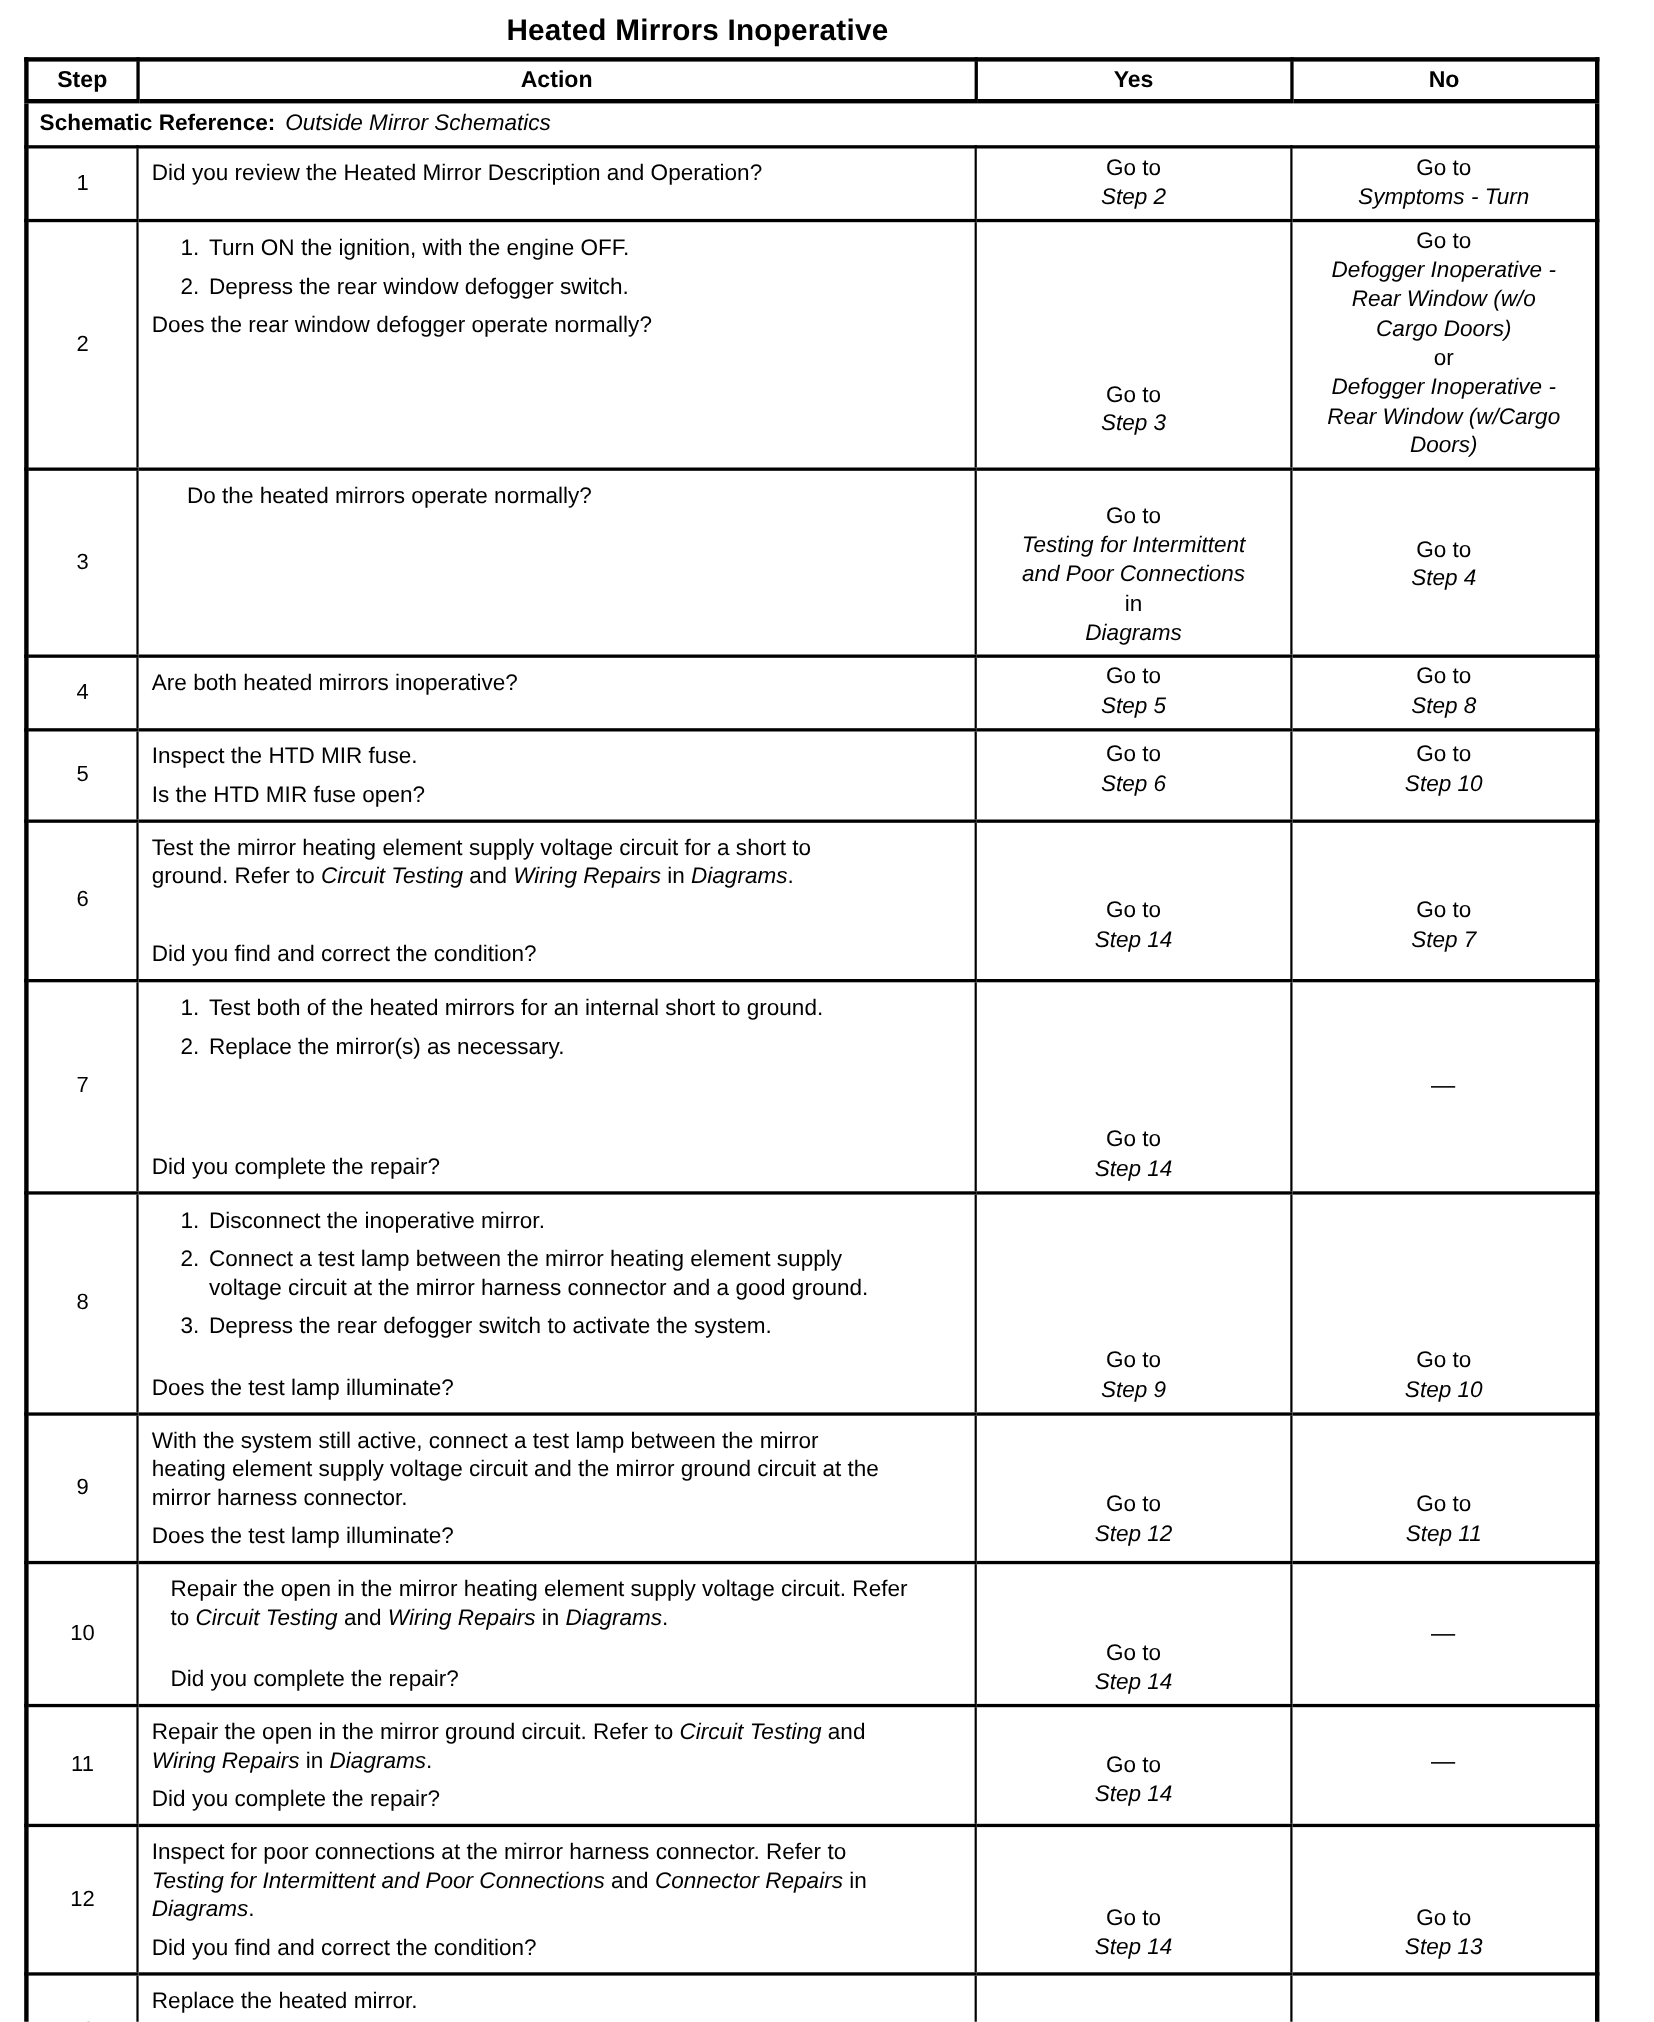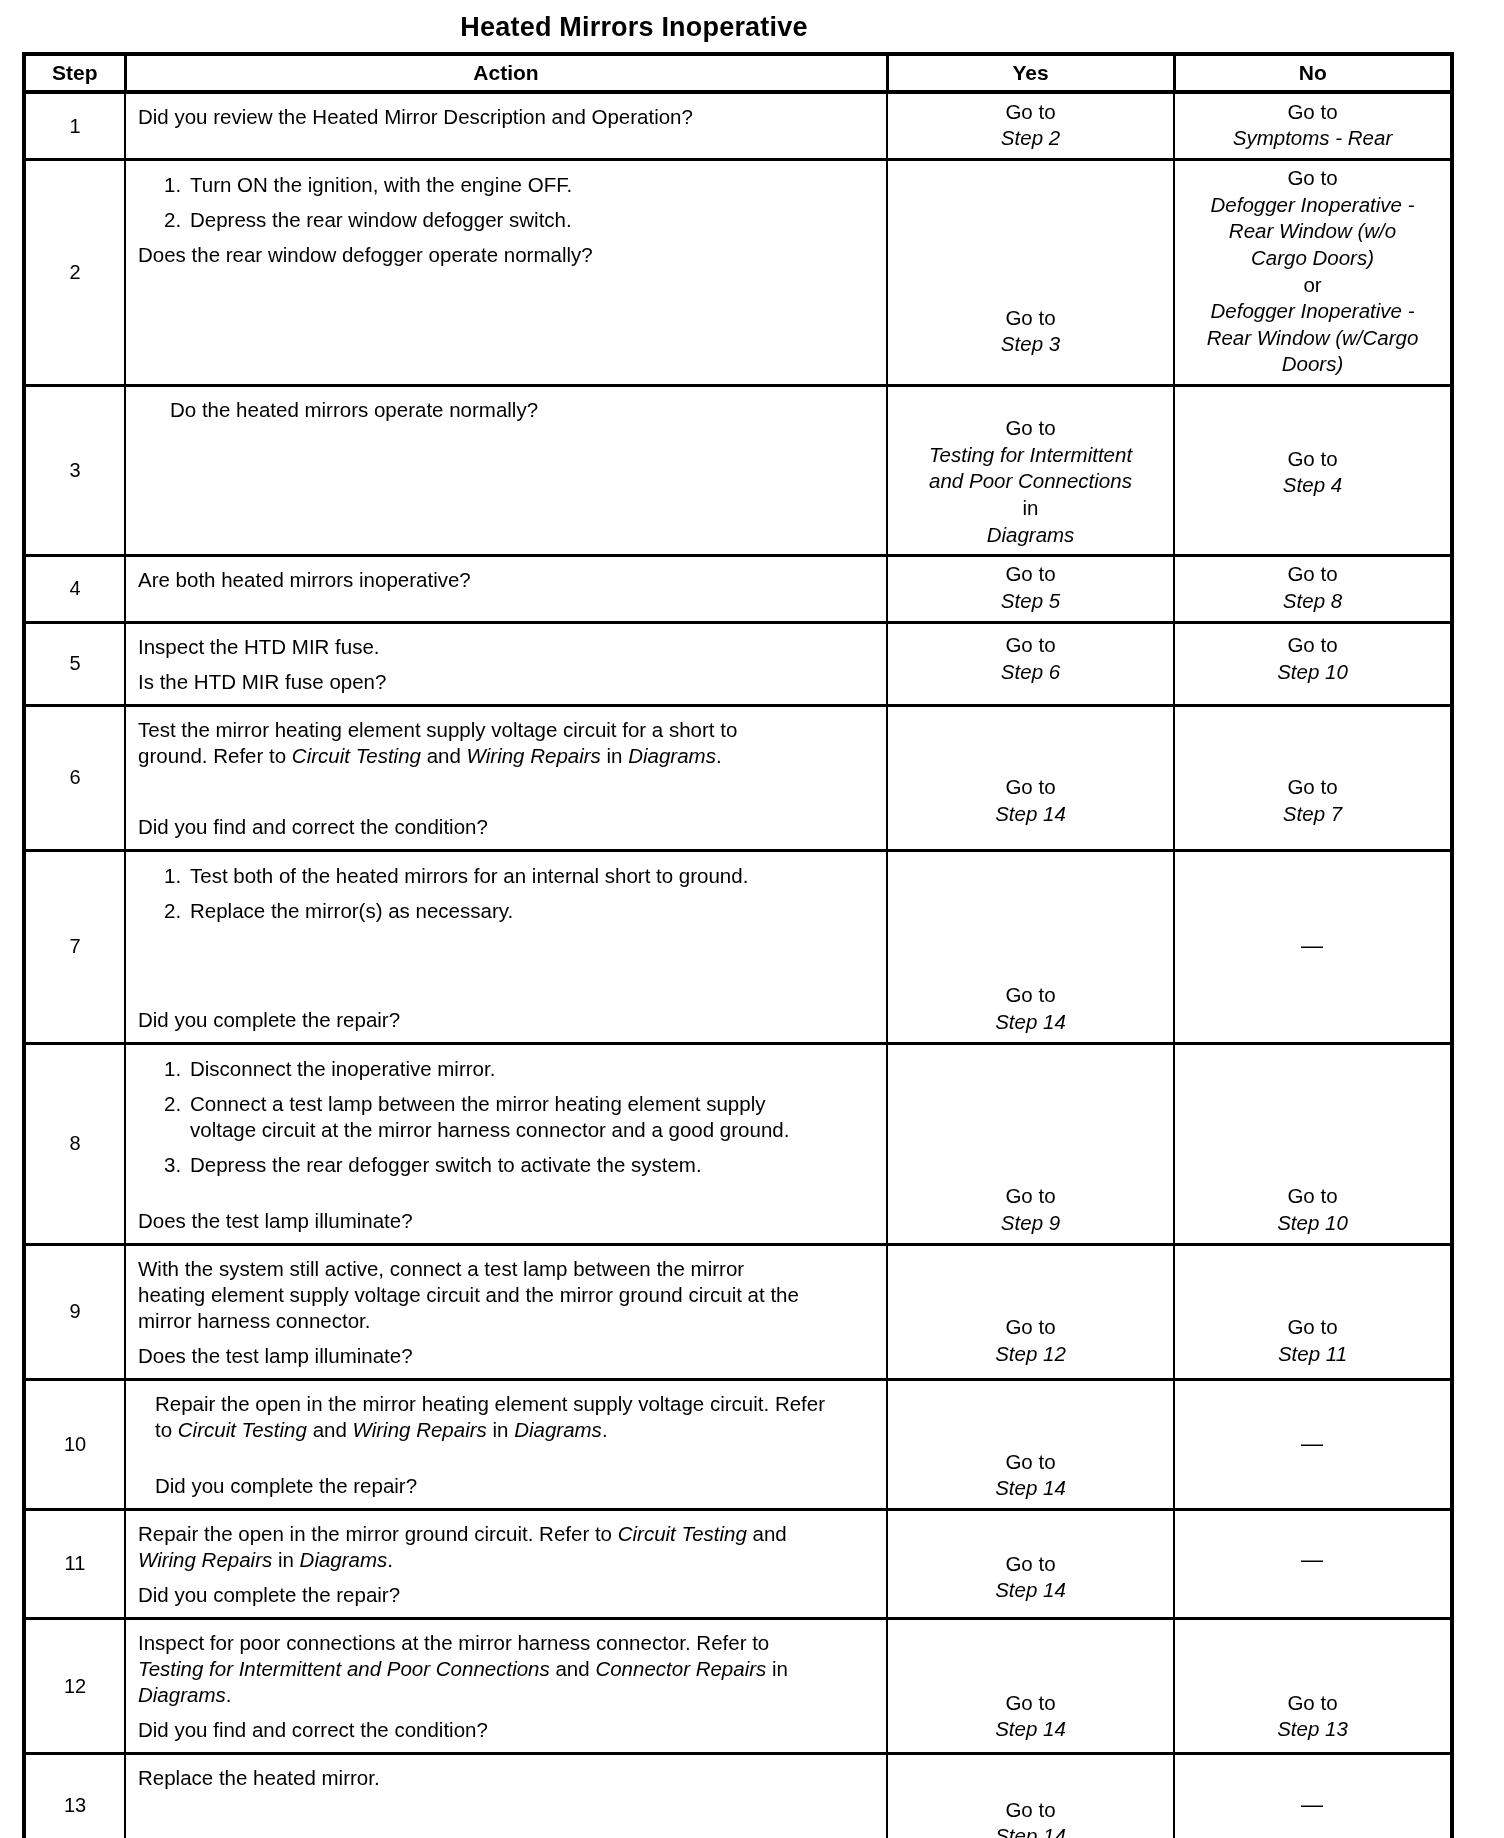--- a/index.html
+++ b/index.html
@@ -39,34 +39,39 @@
     </colgroup>
   <thead>
     <tr>
       <th>Step</th>
       <th>Action</th>
       <th>Yes</th>
       <th>No</th>
     </tr>
   </thead>
   <tbody id="table-body">
+    <tr>
+      <td class="schem" colspan="4">
+        <span class="lbl">Schematic Reference:</span><span class="val">Outside Mirror Schematics</span>
+      </td>
+    </tr>
   <tr>
         <td class="c-step">1</td>
         <td>
           <div class="acell" style="min-height: 64px;">
             <div>
               <div class="para">Did you review the Heated Mirror Description and Operation?</div>
             </div>
           </div>
         </td>
         <td>
           <div class="ans" style="min-height: 64px;">Go to <i>Step 2</i></div>
         </td>
         <td>
-          <div class="ans" style="min-height: 64px;">Go to<br><i>Symptoms - Rear</i></div>
+          <div class="ans" style="min-height: 64px;">Go to<br><i>Symptoms - Turn</i></div>
         </td>
       </tr>
       <tr>
         <td class="c-step">2</td>
         <td>
           <div class="acell" style="min-height: 203px;">
             <div>
               <div class="list-item">
                 <span class="num">1.</span>
                 <span class="itxt">Turn ON the ignition, with the engine OFF.</span>

